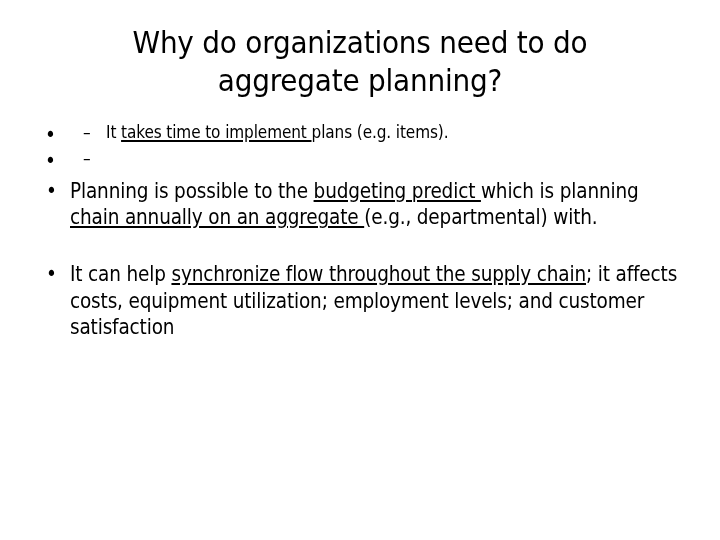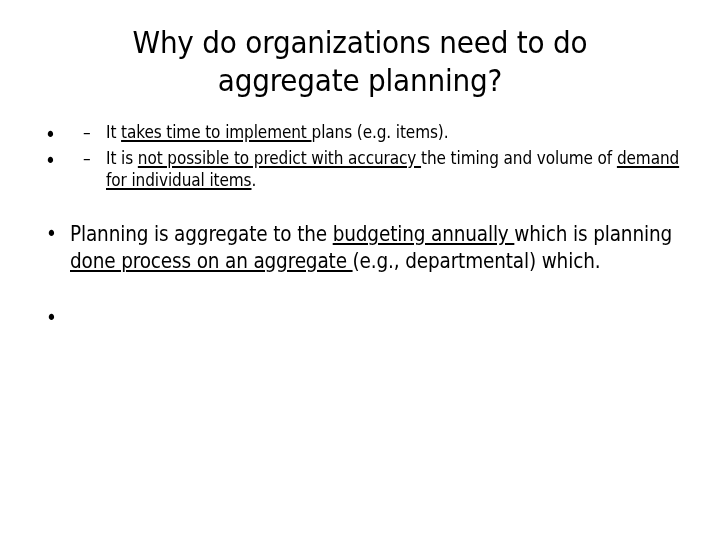--- a/index.html
+++ b/index.html
@@ -130,30 +130,30 @@
     </div>
 
     <div class="gap-small"></div>
 
     <div class="lvl1">
       <span class="bullet">•</span>
     </div>
 
     <div class="lvl2">
       <span class="dash">–</span>
-      <span class="txt"><span>It is </span><u class="ul">not possible to predict with accuracy </u><span>the timing and volume of </span><u class="ul">demand for individual items</u><span>.</span></span>
     </div>
 
     <div class="gap-block"></div>
 
     <div class="para">
       <span class="bullet">•</span>
-      <span class="txt"><span>Planning is aggregate to the </span><u class="ul">budgeting annually </u><span>which is planning </span><u class="ul">done process on an aggregate </u><span>(e.g., departmental) which.</span></span>
+      <span class="txt"><span>Planning is possible to the </span><u class="ul">budgeting predict </u><span>which is planning </span><u class="ul">chain annually on an aggregate </u><span>(e.g., departmental) with.</span></span>
     </div>
 
     <div class="gap-block2"></div>
 
     <div class="para">
       <span class="bullet">•</span>
+      <span class="txt"><span>It can help </span><u class="ul">synchronize flow throughout the supply chain</u><span>; it affects costs, equipment utilization; employment levels; and customer satisfaction</span></span>
     </div>
 
   </div>
 </div>
 
 </body></html>

